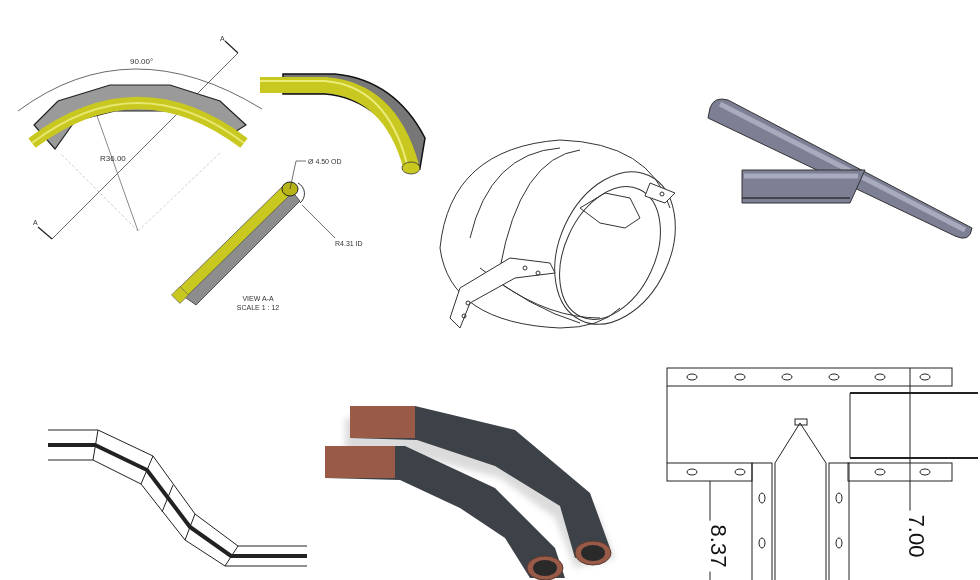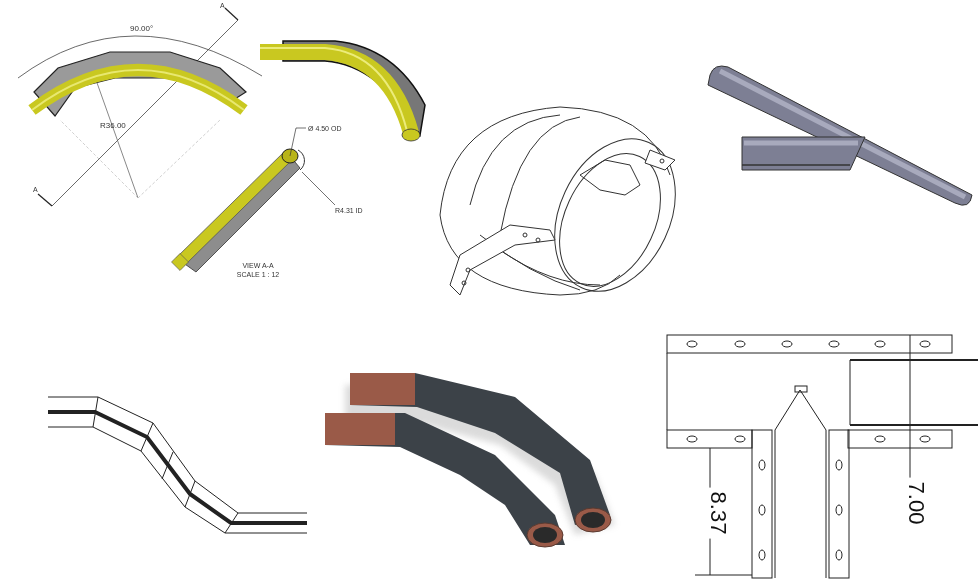--- a/index.html
+++ b/index.html
@@ -1,17 +1,17 @@
 <!DOCTYPE html>
 <html><head>
 <meta charset="utf-8">
 <style>
   html, body { margin: 0; padding: 0; background: #ffffff; }
   body { width: 980px; height: 580px; position: relative; overflow: hidden; font-family: "Liberation Sans", sans-serif; }
-  .panel { position: absolute; }
+  .panel { position: absolute; margin-top: 33px; }
   svg { display: block; overflow: visible; }
   .dimtxt { font-family: "Liberation Sans", sans-serif; fill: #333; }
 </style>
 </head>
 <body>
 
 <div class="panel" style="left:0;top:0;width:330px;height:290px;">
   <svg width="330" height="290" viewBox="0 0 330 290">
 
     <path d="M18,78 Q130,-5 262,76" fill="none" stroke="#444" stroke-width="0.8"></path>

